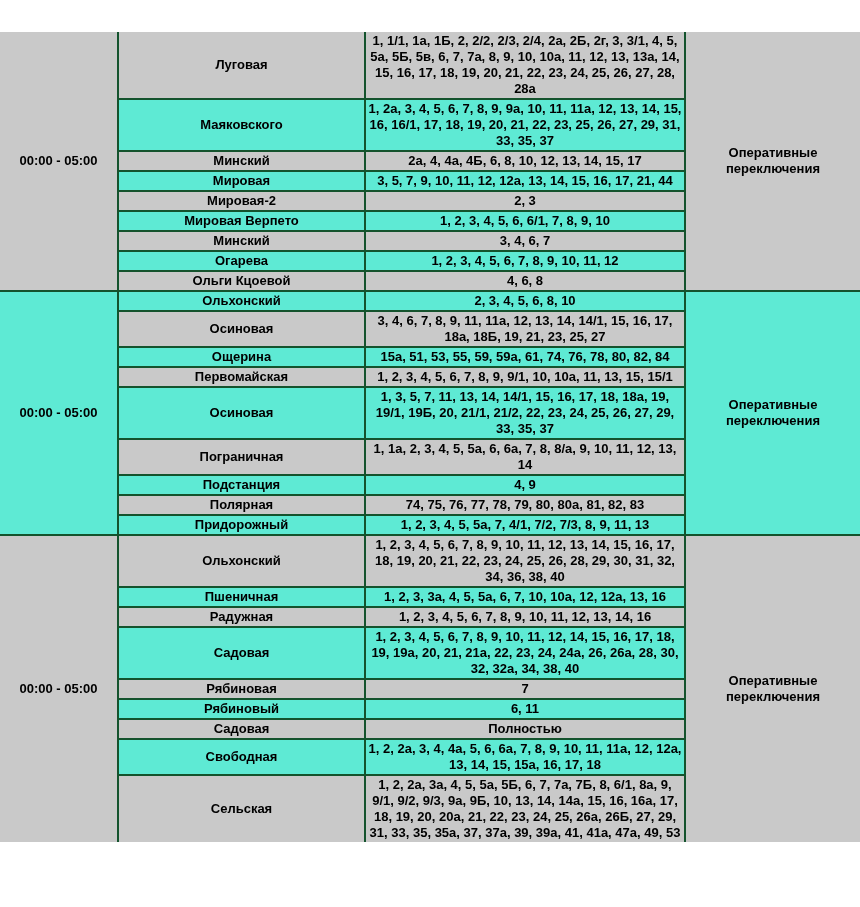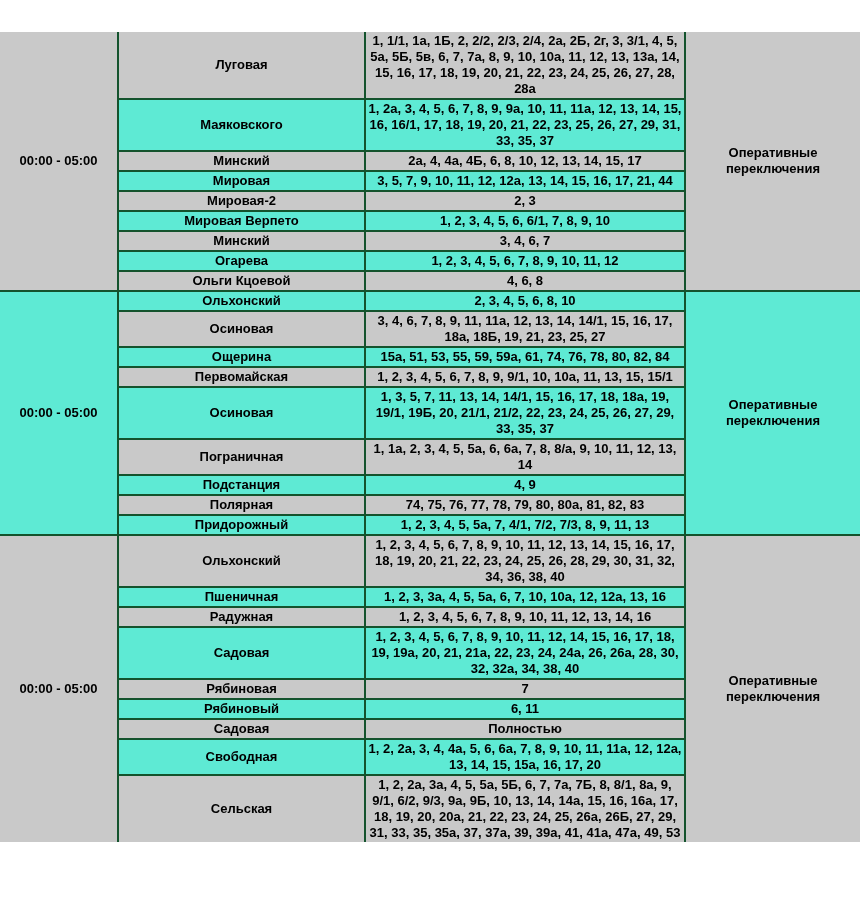--- a/index.html
+++ b/index.html
@@ -153,21 +153,21 @@
         <tr>
           <td class="street-cell tone-cream">Рябиновый</td>
           <td class="houses-cell tone-cream">6, 11</td>
         </tr>
         <tr>
           <td class="street-cell tone-gray">Садовая</td>
           <td class="houses-cell tone-gray">Полностью</td>
         </tr>
         <tr>
           <td class="street-cell tone-cream">Свободная</td>
-          <td class="houses-cell tone-cream">1, 2, 2а, 3, 4, 4а, 5, 6, 6а, 7, 8, 9, 10, 11, 11а, 12, 12а, 13, 14, 15, 15а, 16, 17, 20</td>
+          <td class="houses-cell tone-cream">1, 2, 2а, 3, 4, 4а, 5, 6, 6а, 7, 8, 9, 10, 11, 11а, 12, 12а, 13, 14, 15, 15а, 16, 17, 18</td>
         </tr>
         <tr>
           <td class="street-cell tone-gray">Сельская</td>
-          <td class="houses-cell tone-gray">1, 2, 2а, 3а, 4, 5, 5а, 5Б, 6, 7, 7а, 7Б, 8, 8/1, 8а, 9, 9/1, 6/2, 9/3, 9а, 9Б, 10, 13, 14, 14а, 15, 16, 16а, 17, 18, 19, 20, 20а, 21, 22, 23, 24, 25, 26а, 26Б, 27, 29, 31, 33, 35, 35а, 37, 37а, 39, 39а, 41, 41а, 47а, 49, 53</td>
+          <td class="houses-cell tone-gray">1, 2, 2а, 3а, 4, 5, 5а, 5Б, 6, 7, 7а, 7Б, 8, 6/1, 8а, 9, 9/1, 9/2, 9/3, 9а, 9Б, 10, 13, 14, 14а, 15, 16, 16а, 17, 18, 19, 20, 20а, 21, 22, 23, 24, 25, 26а, 26Б, 27, 29, 31, 33, 35, 35а, 37, 37а, 39, 39а, 41, 41а, 47а, 49, 53</td>
         </tr>
       </tbody>
   </table>
 </div>
 
 </body></html>

